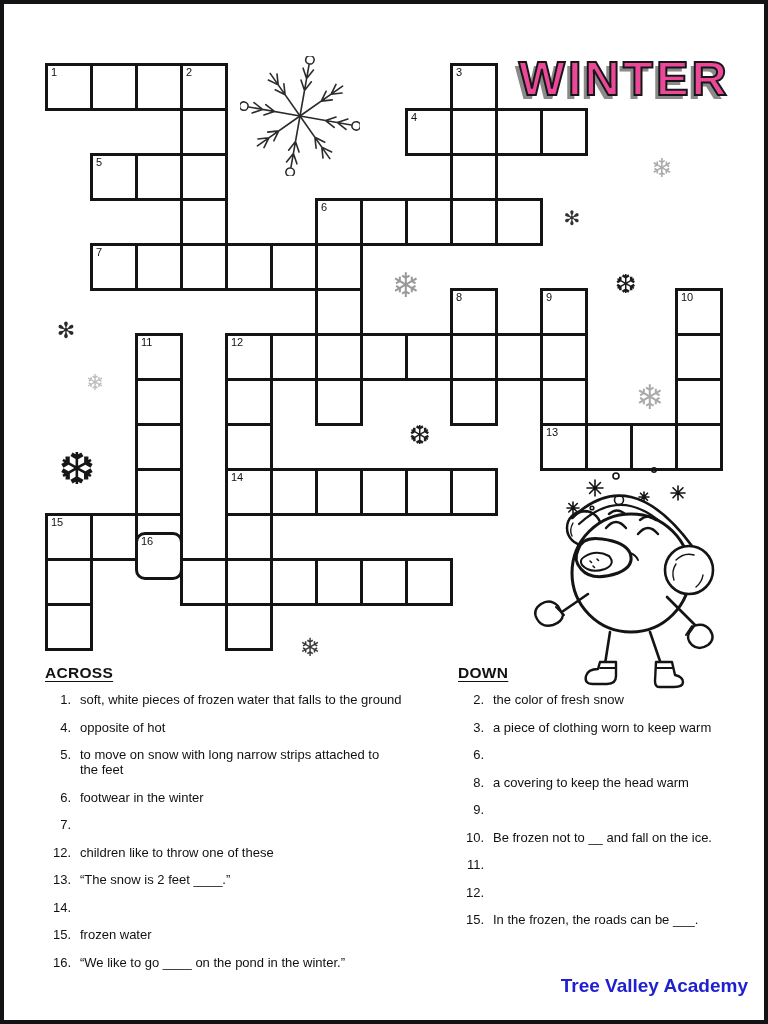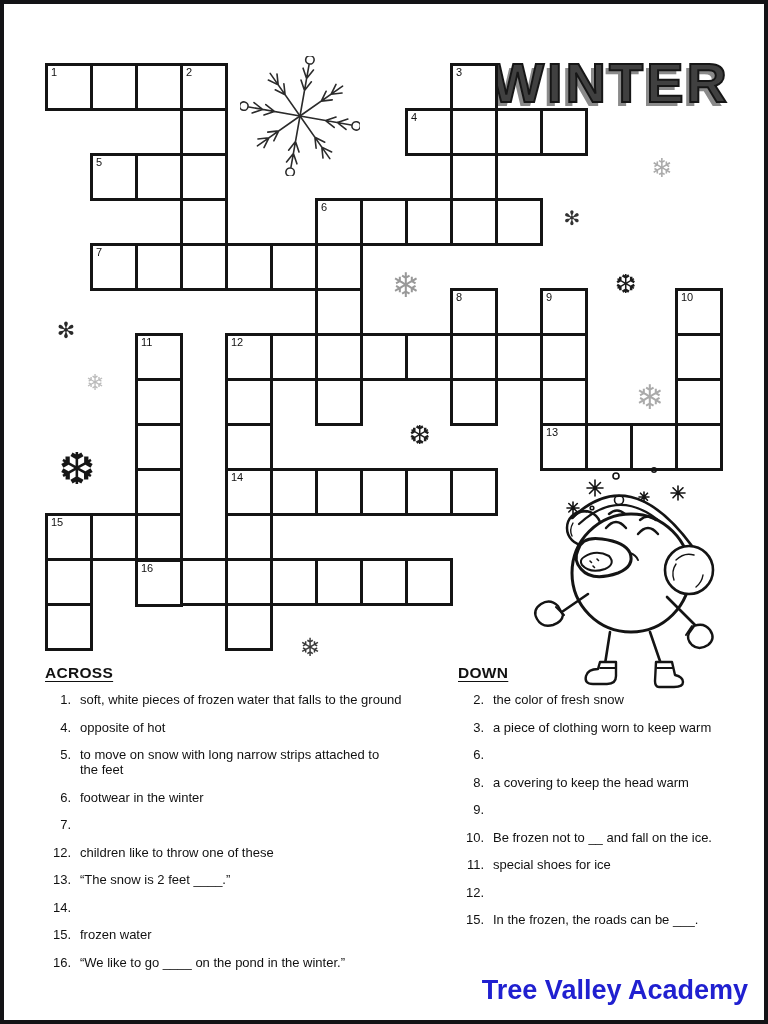--- a/index.html
+++ b/index.html
@@ -1,21 +1,21 @@
 <!DOCTYPE html>
 <html><head>
 <meta charset="utf-8">
 <style>
   html,body{margin:0;padding:0;}
   body{width:768px;height:1024px;position:relative;background:#ffffff;
        font-family:"Liberation Sans",sans-serif;color:#111;}
   #frame{position:absolute;inset:0;border:4px solid #131316;box-sizing:border-box;pointer-events:none;}
   
-  #title{position:absolute;top:50px;right:38px;font-size:56px;font-weight:bold;
-         letter-spacing:3px;color:#404040;-webkit-text-stroke:2px #161616;
+  #title{position:absolute;top:50px;right:38px;font-size:49px;font-weight:bold;
+         letter-spacing:3px;color:#ec4899;-webkit-text-stroke:2px #161616;
          text-shadow:-4px 4px 0 #8a8a8a;}
   
   #grid{position:absolute;left:45px;top:63px;width:681px;height:591px;}
   .cell{position:absolute;width:48px;height:48px;border:3px solid #141414;
         box-sizing:border-box;background:#fff;}
   .cellnum{position:absolute;top:1px;left:3px;font-size:11px;line-height:11px;
            font-family:"Liberation Sans",sans-serif;color:#111;}
   
   .flake{position:absolute;transform:translate(-50%,-50%);
          font-family:"DejaVu Sans",sans-serif;line-height:1;pointer-events:none;}
@@ -29,21 +29,21 @@
   .clue-header{font-size:15.5px;font-weight:bold;text-decoration:underline;
                text-underline-offset:3px;margin-bottom:10px;letter-spacing:.3px;}
   .clue{display:flex;margin-bottom:12.5px;font-size:13px;line-height:15px;}
   .clue-num{width:26px;text-align:right;flex:0 0 26px;margin-right:9px;}
   .clue-text{white-space:pre-line;}
   #across-col .clue-text{width:340px;}
   #down-col .clue-text{width:250px;}
   #down-col .clue-text.justify{text-align:justify;}
   .clue-text.nowrap{white-space:nowrap;}
   
-  #brand{position:absolute;top:975px;right:20px;font-size:27px;font-weight:bold;}
+  #brand{position:absolute;top:975px;right:20px;font-size:19px;font-weight:bold;}
 </style>
 </head>
 <body>
 
 <div id="frame"></div>
 
 <div id="title">WINTER</div>
 
 <svg id="bigflake" width="120" height="120" viewBox="0 0 120 120" fill="none" stroke="#2b2b2b" stroke-width="1.6" stroke-linecap="round">
   <g transform="translate(60,60) rotate(10)">
@@ -143,21 +143,21 @@
     <div class="cell" style="left: 630px; top: 270px;"></div>
     <div class="cell" style="left: 630px; top: 315px;"></div>
     <div class="cell" style="left: 630px; top: 360px;"></div>
     <div class="cell" style="left: 90px; top: 270px;">
       <span class="cellnum">11</span>
     </div>
     <div class="cell" style="left: 90px; top: 315px;"></div>
     <div class="cell" style="left: 90px; top: 360px;"></div>
     <div class="cell" style="left: 90px; top: 405px;"></div>
     <div class="cell" style="left: 90px; top: 450px;"></div>
-    <div class="cell" style="left: 90px; top: 496px;">
+    <div class="cell" style="left: 90px; top: 469px; border-radius: 10px;">
       <span class="cellnum">16</span>
     </div>
     <div class="cell" style="left: 180px; top: 270px;">
       <span class="cellnum">12</span>
     </div>
     <div class="cell" style="left: 225px; top: 270px;"></div>
     <div class="cell" style="left: 315px; top: 270px;"></div>
     <div class="cell" style="left: 360px; top: 270px;"></div>
     <div class="cell" style="left: 450px; top: 270px;"></div>
     <div class="cell" style="left: 180px; top: 315px;"></div>
@@ -321,21 +321,20 @@
       </div>
       <div class="clue">
         <span class="clue-num">9.</span>
       </div>
       <div class="clue">
         <span class="clue-num">10.</span>
         <span class="clue-text">Be frozen not to __ and fall on the ice.</span>
       </div>
       <div class="clue">
         <span class="clue-num">11.</span>
-        <span class="clue-text">special shoes for ice</span>
       </div>
       <div class="clue">
         <span class="clue-num">12.</span>
       </div>
       <div class="clue">
         <span class="clue-num">15.</span>
         <span class="clue-text">In the frozen, the roads can be ___.</span>
       </div>
     </div>
 </div>

